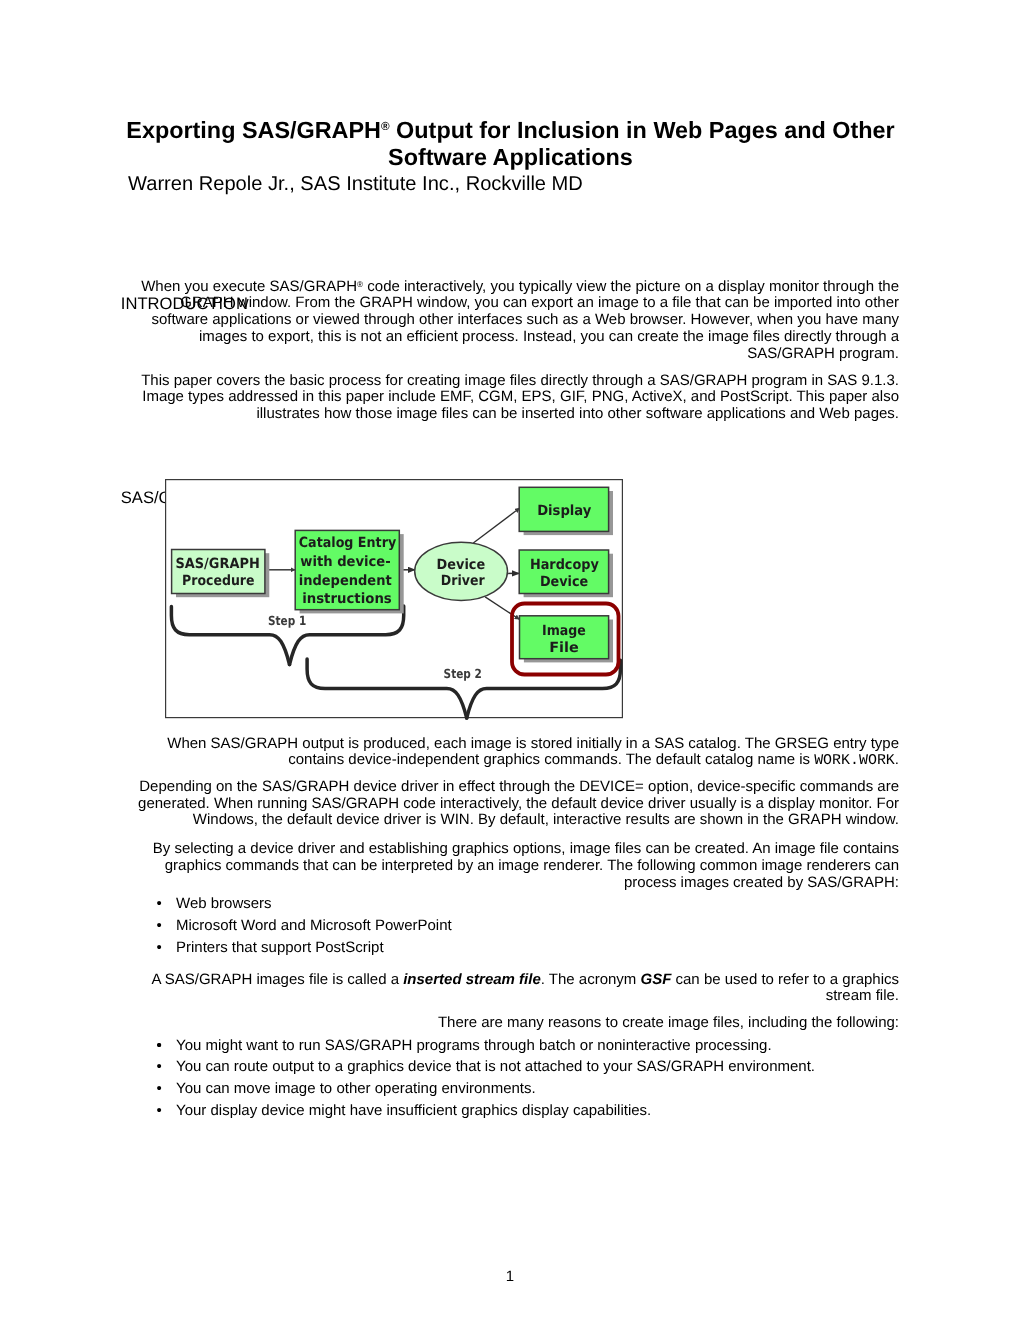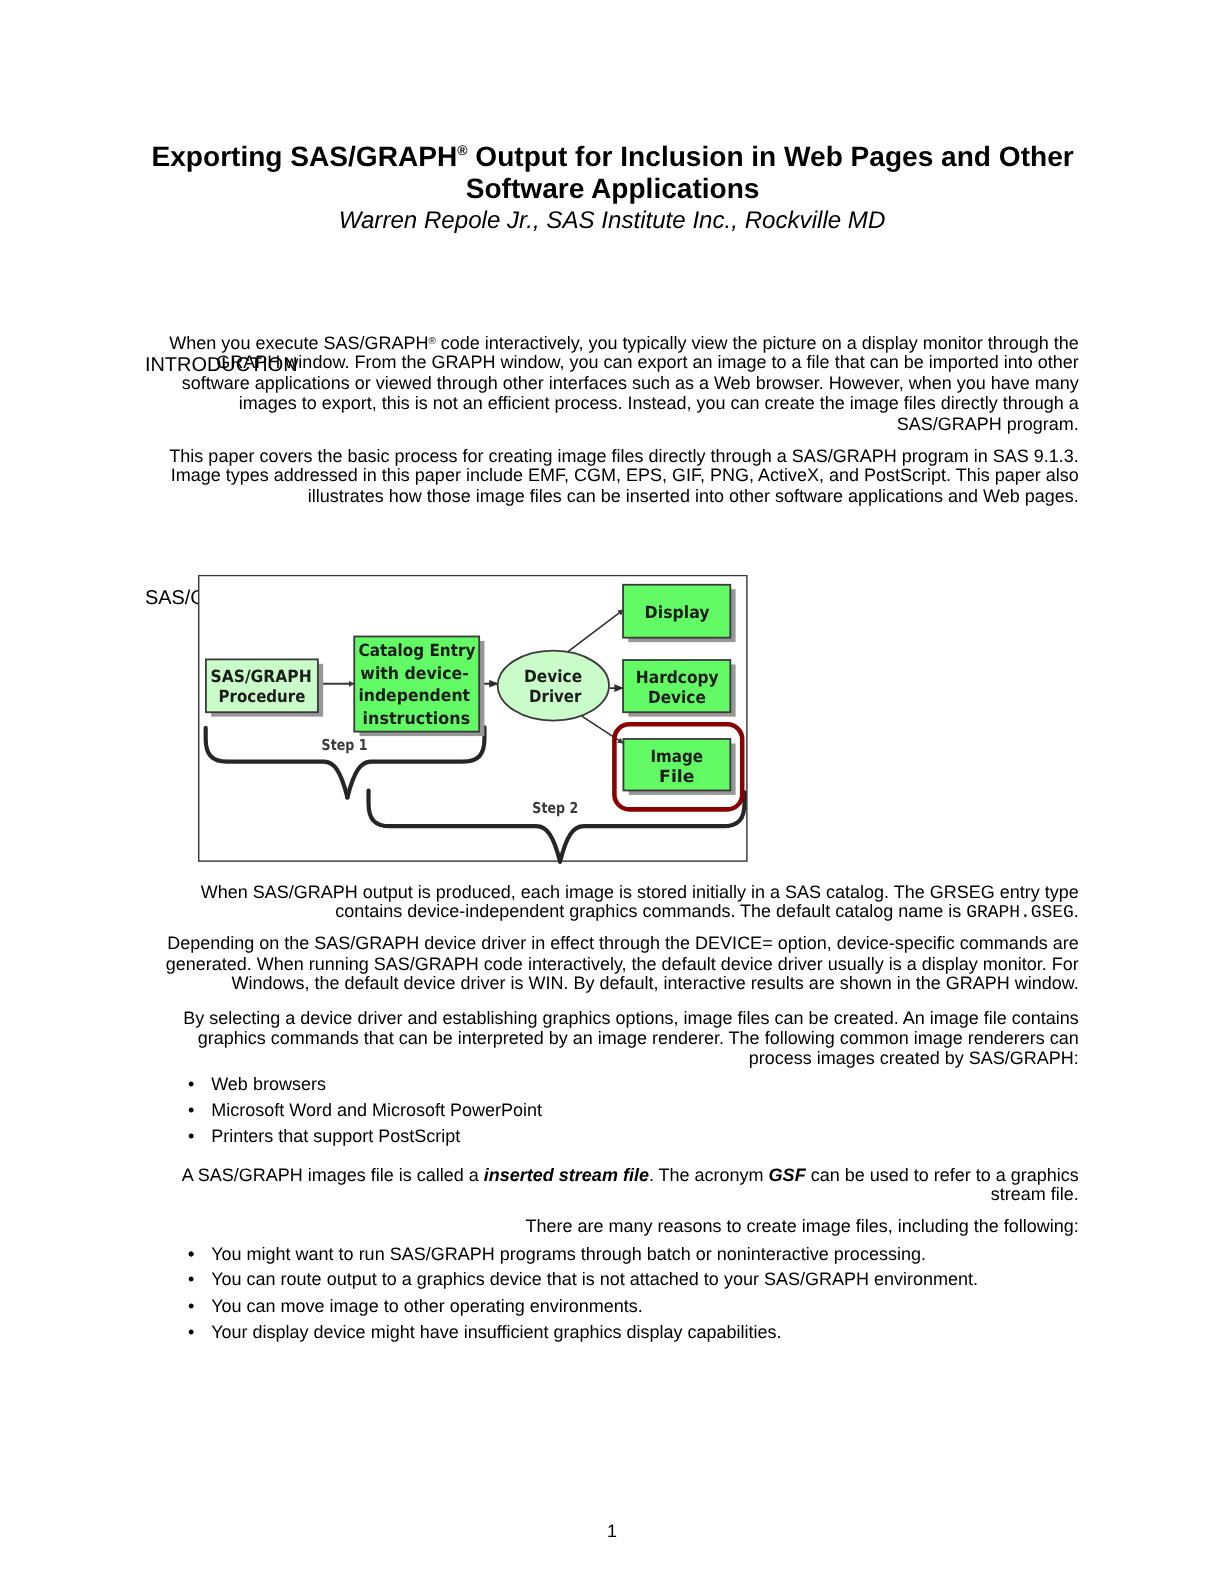--- a/index.html
+++ b/index.html
@@ -3,22 +3,22 @@
 <meta charset="utf-8">
 <title>Exporting SAS/GRAPH Output for Inclusion in Web Pages and Other Software Applications</title>
 <style>
   html,body{margin:0;padding:0;background:#fff;}
   body{width:1020px;height:1320px;font-family:"Liberation Sans",sans-serif;color:#000;
         -webkit-font-smoothing:antialiased;text-rendering:geometricPrecision;}
   .page{position:relative;width:1020px;height:1320px;overflow:hidden;background:#fff;padding-left:19px;}
 
   .title{position:absolute;left:113px;top:117.3px;width:795px;text-align:center;
          font-size:23.4px;font-weight:bold;line-height:26.3px;}
-  .authors{position:absolute;left:128px;top:172.5px;width:764px;text-align:center;
-           font-size:20.1px;line-height:23px;font-style:italic;}
+  .authors{position:absolute;left:128px;top:172.5px;width:764px;text-align:left;
+           font-size:20.1px;line-height:23px;}
   sup.reg{font-size:.55em;vertical-align:.50em;line-height:0;}
   .title sup.reg{font-size:.50em;vertical-align:.72em;}
 
   .h2{position:absolute;left:120.8px;font-size:16.6px;font-weight:normal;line-height:18px;white-space:nowrap;margin-top:40px;}
   .para{position:absolute;left:136px;width:763px;font-size:15px;line-height:16.8px;text-align:right;}
   .blist{position:absolute;left:136px;width:763px;font-size:15px;line-height:21.7px;}
   .blist .bi{position:relative;padding-left:40px;margin:0;}
   .blist .bi .dot{position:absolute;left:20.6px;top:0;}
   .mono{font-family:"Liberation Mono",monospace;font-size:14.95px;}
   .pageno{position:absolute;left:0;top:1268.5px;width:1020px;text-align:center;font-size:15px;line-height:16.8px;}
@@ -106,21 +106,21 @@
       <text x="399.0" y="172.7" textLength="29.5" lengthAdjust="spacingAndGlyphs">File</text>
     </g>
 
     <g font-family="DejaVu Sans, sans-serif" font-stretch="condensed" font-weight="bold" font-size="12.6" fill="#3a3a3a">
       <text x="103.0" y="146.1" textLength="38.2" lengthAdjust="spacingAndGlyphs">Step 1</text>
       <text x="278.6" y="198.8" textLength="38.2" lengthAdjust="spacingAndGlyphs">Step 2</text>
     </g>
   </svg>
   </div>
 
-  <div class="para" style="top:735.7px"><span>When SAS/GRAPH output is produced, each image is stored initially in a SAS catalog. The GRSEG entry type contains device-independent graphics commands. The default catalog name is </span><span class="mono">GRAPH.GSEG</span><span>.</span></div>
+  <div class="para" style="top:735.7px"><span>When SAS/GRAPH output is produced, each image is stored initially in a SAS catalog. The GRSEG entry type contains device-independent graphics commands. The default catalog name is </span><span class="mono">WORK.WORK</span><span>.</span></div>
 
   <div class="para" style="top:841.4px">By selecting a device driver and establishing graphics options, image files can be created. An image file contains graphics commands that can be interpreted by an image renderer. The following common image renderers can process images created by SAS/GRAPH:</div>
 
   <div class="para" style="top:778.8px">Depending on the SAS/GRAPH device driver in effect through the DEVICE= option, device-specific commands are generated. When running SAS/GRAPH code interactively, the default device driver usually is a display monitor. For Windows, the default device driver is WIN. By default, interactive results are shown in the GRAPH window.</div>
 
   <div class="blist" style="top:893.1px">
       <div class="bi"><span class="dot">•</span><span>Web browsers</span></div>
       <div class="bi"><span class="dot">•</span><span>Microsoft Word and Microsoft PowerPoint</span></div>
       <div class="bi"><span class="dot">•</span><span>Printers that support PostScript</span></div>
     </div>

